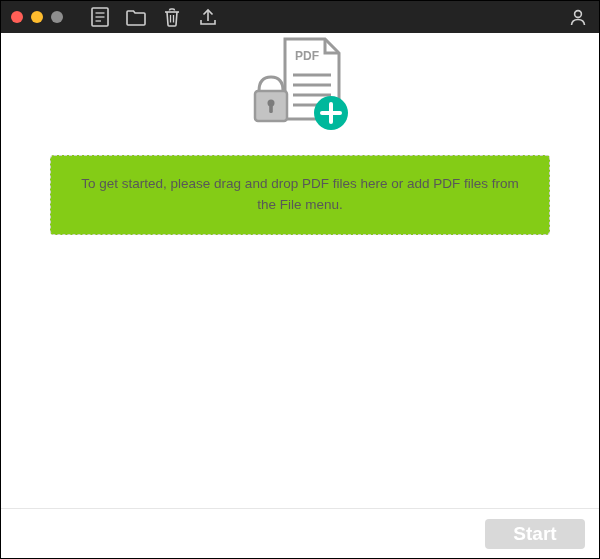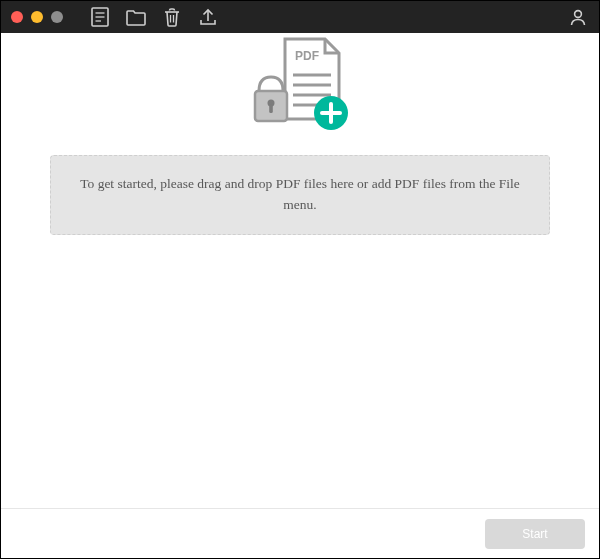--- a/index.html
+++ b/index.html
@@ -44,47 +44,47 @@
       position: relative;
       display: flex;
       flex-direction: column;
       align-items: center;
       padding-bottom: 20px;
     }
     .illustration { margin-bottom: 18px; }
     .dropzone {
       width: 500px;
       border: 1px dashed #cfcfcf;
-      background: #e5e5e5;
+      background: #84cc16;
       border-radius: 4px;
       padding: 18px 28px;
       text-align: center;
       color: #585858;
       font-size: 13.5px;
       line-height: 1.55;
-      font-family: Liberation Serif, serif;
     }
     .footer {
       height: 50px;
       border-top: 1px solid #e6e6e6;
       display: flex;
       align-items: center;
       justify-content: flex-end;
       padding: 0 14px;
       background: #fff;
     }
     .start-btn {
       width: 100px;
       height: 30px;
       border: none;
       border-radius: 4px;
       background: #d9d9d9;
       color: #fff;
-      font-size: 12px;
+      font-size: 19px;
       cursor: default;
+      font-weight: bold;
     }
   </style>
 </head>
 <body>
 
 <div class="titlebar">
   <div class="traffic">
     <div class="tl-dot tl-close"></div>
     <div class="tl-dot tl-min"></div>
     <div class="tl-dot tl-max"></div>

